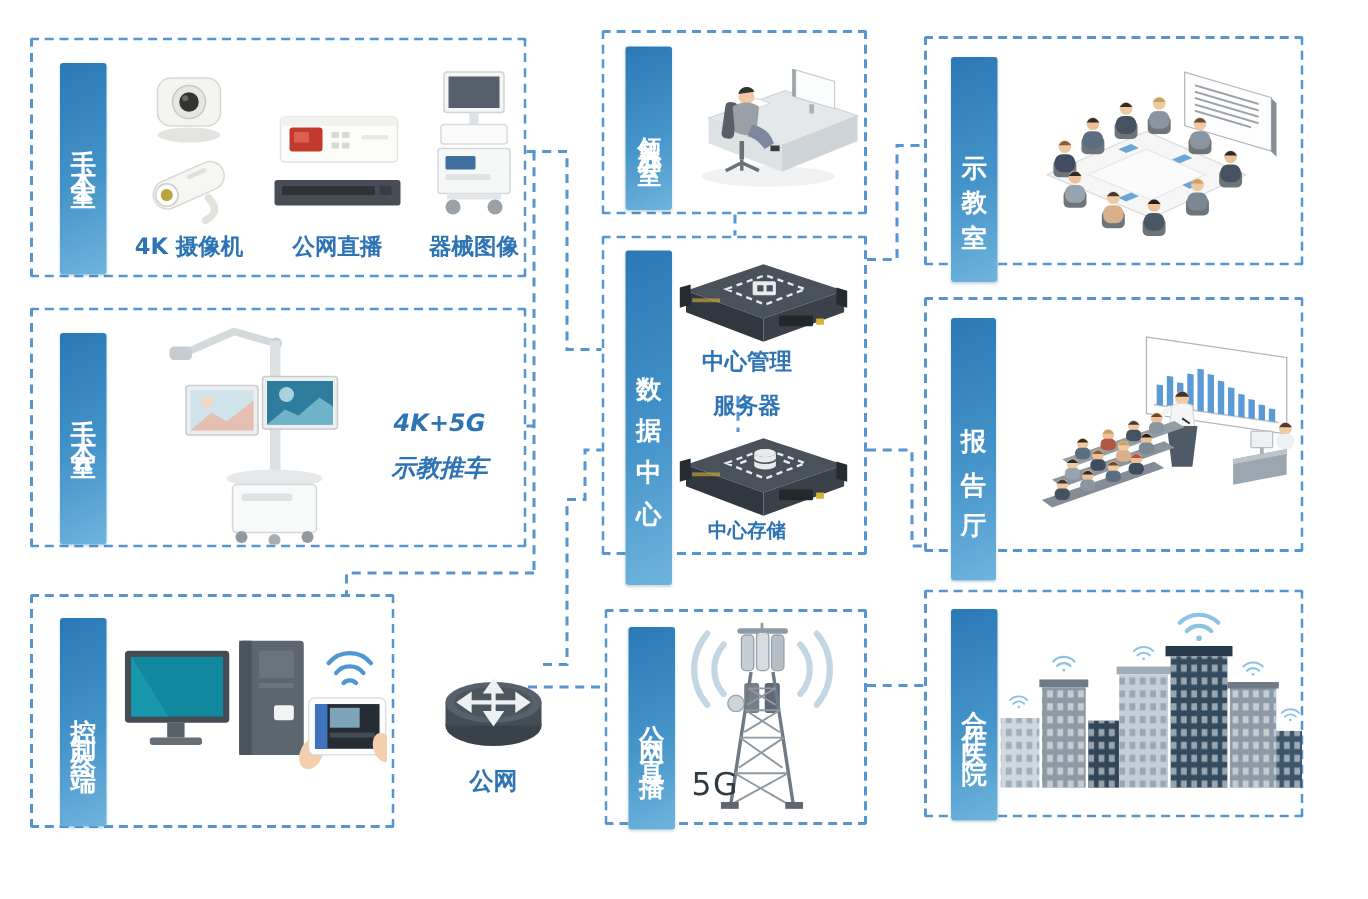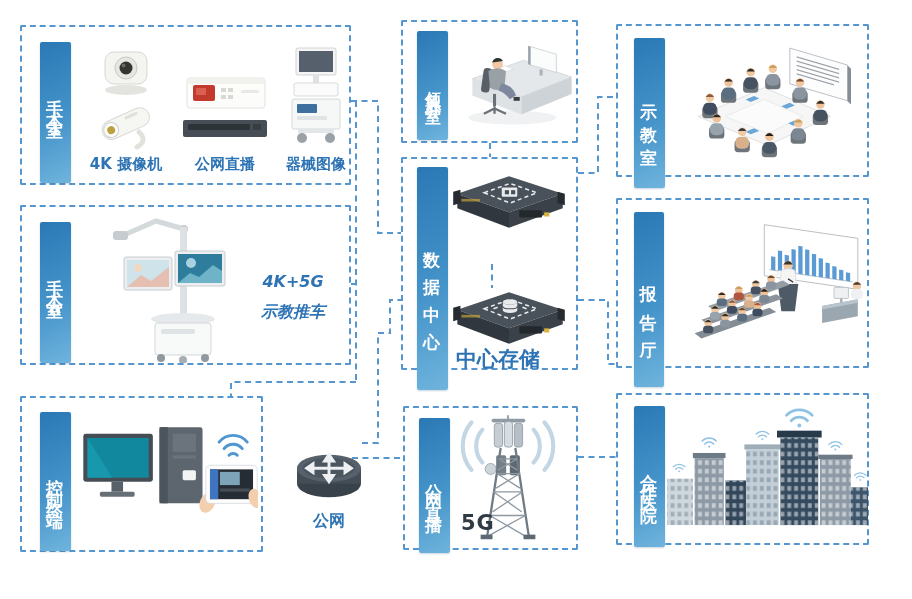--- a/index.html
+++ b/index.html
@@ -14,21 +14,21 @@
   .ls-b{font-size:16px;letter-spacing:4px;padding-top:4px;}     
   .ls-c{font-size:17px;letter-spacing:27px;padding-top:27px;}   
   .ls-d{font-size:17px;letter-spacing:22px;padding-top:22px;}   
   .ls-e{font-size:17px;letter-spacing:29px;padding-top:29px;}   
   .cap{font-size:15px;font-weight:bold;color:var(--label-text);white-space:nowrap;text-align:center;}
   .cap2{font-size:16px;font-weight:bold;color:var(--label-text);white-space:pre-line;text-align:center;line-height:1.85;}
   .cell{position:absolute;display:flex;flex-direction:column;align-items:center;justify-content:flex-end;gap:5px;}
   .abs{position:absolute;}
   #connector-layer{position:absolute;left:0;top:0;pointer-events:none;}
   #connector-layer path{fill:none;stroke:var(--line);stroke-width:2;stroke-dasharray:6 4.5;}
-  .badge5g{font-size:21px;font-weight:bold;color:var(--dark);letter-spacing:1px;}
+  .badge5g{font-size:21px;font-weight:normal;color:var(--dark);letter-spacing:1px;}
   .netlabel{font-size:16px;font-weight:bold;color:var(--label-text);text-align:center;}
 </style>
 </head>
 <body>
 
 <div id="canvas">
 
   <section class="box" style="left:20px;top:25px;width:331px;height:160px;">
     <div class="strip ls-a" style="left:18px;top:15px;width:31px;height:130px;">手术室1</div>
     <figure class="cell" style="left:58px;top:12px;width:92px;height:135px;margin:0;">
@@ -169,38 +169,40 @@
       <polygon points="6,20 13,18 13,31 6,33" fill="#262b30"></polygon>
       <polygon points="107,20 114,22 114,33 107,31" fill="#262b30"></polygon>
       <polygon points="36,21 61,12 87,21 61,31" fill="none" stroke="#e8eaec" stroke-width="1.5" stroke-dasharray="4 3"></polygon>
       <rect x="53" y="16" width="15" height="9" rx="1" fill="#e8eaec"></rect>
       <rect x="56" y="18.5" width="4" height="4" fill="#49515a"></rect>
       <rect x="62" y="18.5" width="4" height="4" fill="#49515a"></rect>
       <rect x="70" y="38" width="22" height="7" rx="1" fill="#23282d"></rect>
       <rect x="94" y="40" width="5" height="4" fill="#d8b33c"></rect>
       <rect x="14" y="27" width="18" height="2.5" fill="#d8b33c" opacity=".6"></rect>
     </svg>
+    <div class="cap2 abs" style="left:20px;top:68px;width:150px;line-height:1.9;font-size:15px;">中心管理
+服务器</div>
     <svg class="abs" style="left:44px;top:128px;" width="124" height="60" viewBox="0 0 120 58">
       <polygon points="10,22 60,5 112,22 60,40" fill="#49515a"></polygon>
       <polygon points="10,22 60,40 60,55 10,36" fill="#31373e"></polygon>
       <polygon points="60,40 112,22 112,36 60,55" fill="#3a4149"></polygon>
       <polygon points="6,20 13,18 13,31 6,33" fill="#262b30"></polygon>
       <polygon points="107,20 114,22 114,33 107,31" fill="#262b30"></polygon>
       <polygon points="36,21 61,12 87,21 61,31" fill="none" stroke="#e8eaec" stroke-width="1.5" stroke-dasharray="4 3"></polygon>
       <g fill="#e8eaec">
         <ellipse cx="61" cy="14.5" rx="7" ry="2.6"></ellipse>
         <path d="M54 14.5 v8 a7 2.6 0 0 0 14 0 v-8 a7 2.6 0 0 1 -14 0 z"></path>
         <path d="M54 18.5 a7 2.6 0 0 0 14 0" fill="none" stroke="#49515a" stroke-width="1"></path>
       </g>
       <path d="M45 21 l4 -1.5 M77 21 l-4 -1.5" stroke="#e8eaec" stroke-width="1.6"></path>
       <rect x="70" y="38" width="22" height="7" rx="1" fill="#23282d"></rect>
       <rect x="94" y="40" width="5" height="4" fill="#d8b33c"></rect>
       <rect x="14" y="27" width="18" height="2.5" fill="#d8b33c" opacity=".6"></rect>
     </svg>
-    <div class="cap abs" style="left:20px;top:186px;width:150px;font-size:21px;">中心存储</div>
+    <div class="cap abs" style="left:20px;top:186px;width:150px;font-size:13px;">中心存储</div>
   </section>
 
   <div class="abs" style="left:292px;top:443px;width:74px;">
     <svg width="74" height="64" viewBox="0 0 76 66">
       <ellipse cx="38" cy="42" rx="33" ry="14" fill="#39424b"></ellipse>
       <rect x="5" y="26" width="66" height="16" fill="#434d56"></rect>
       <ellipse cx="38" cy="26" rx="33" ry="14" fill="#57616b"></ellipse>
       <ellipse cx="38" cy="26" rx="27" ry="10.5" fill="#4c565f"></ellipse>
       <g stroke="#eef1f3" stroke-width="3" fill="#eef1f3">
         <line x1="38" y1="17" x2="38" y2="35"></line>

